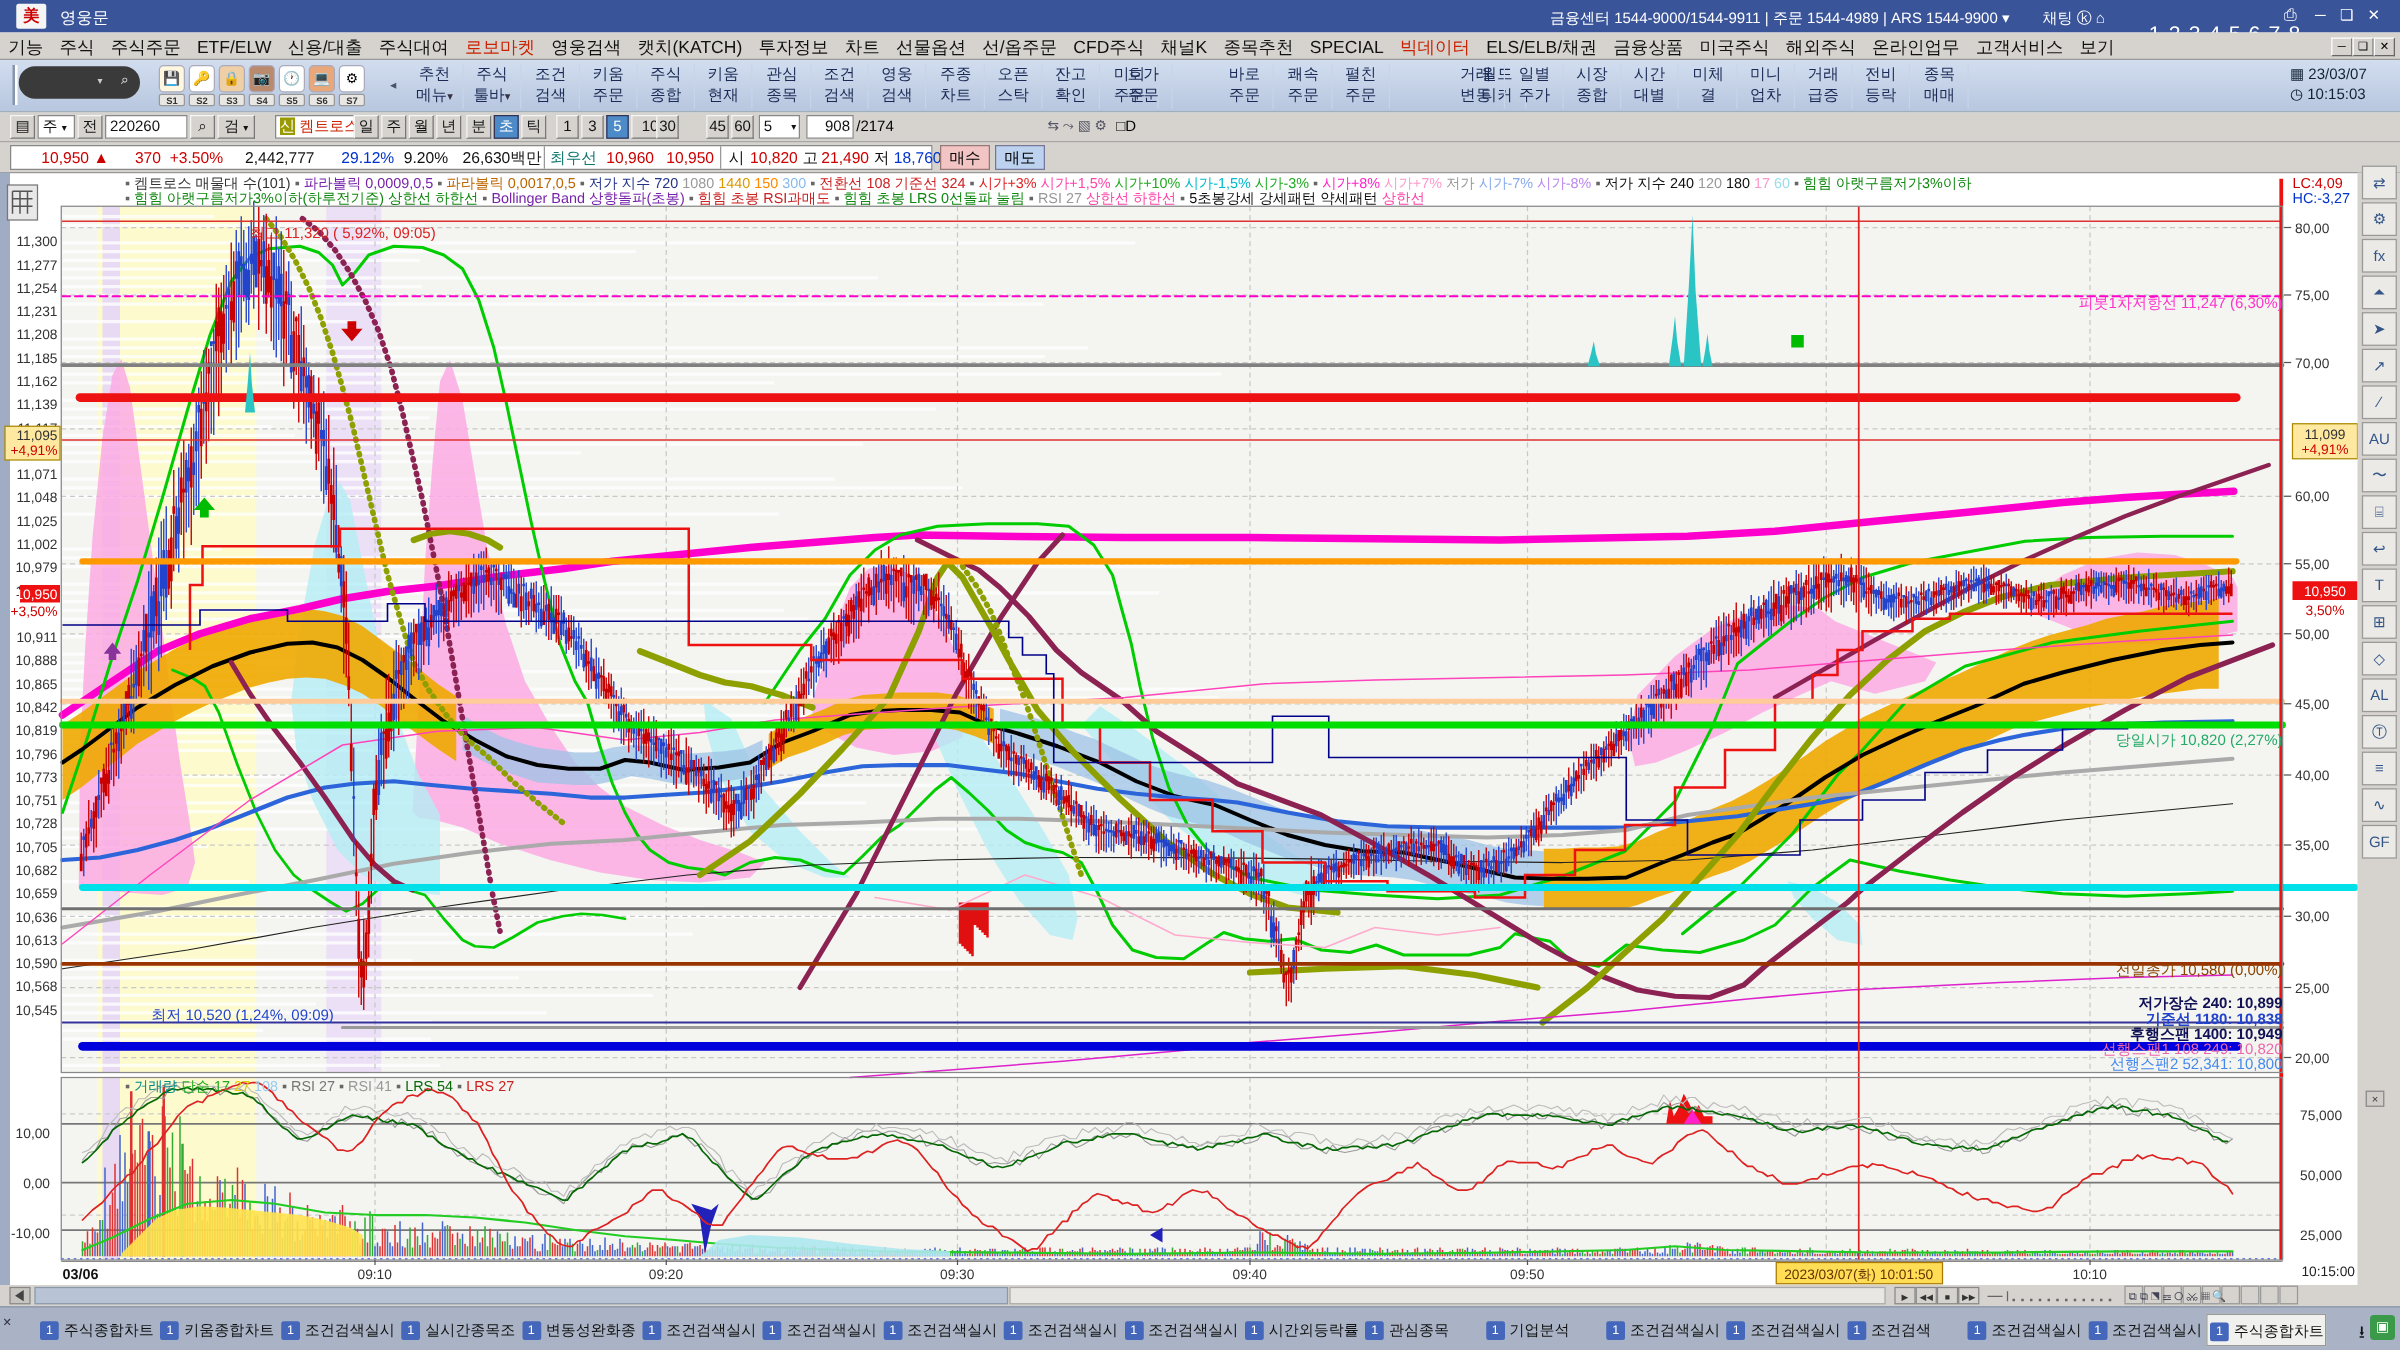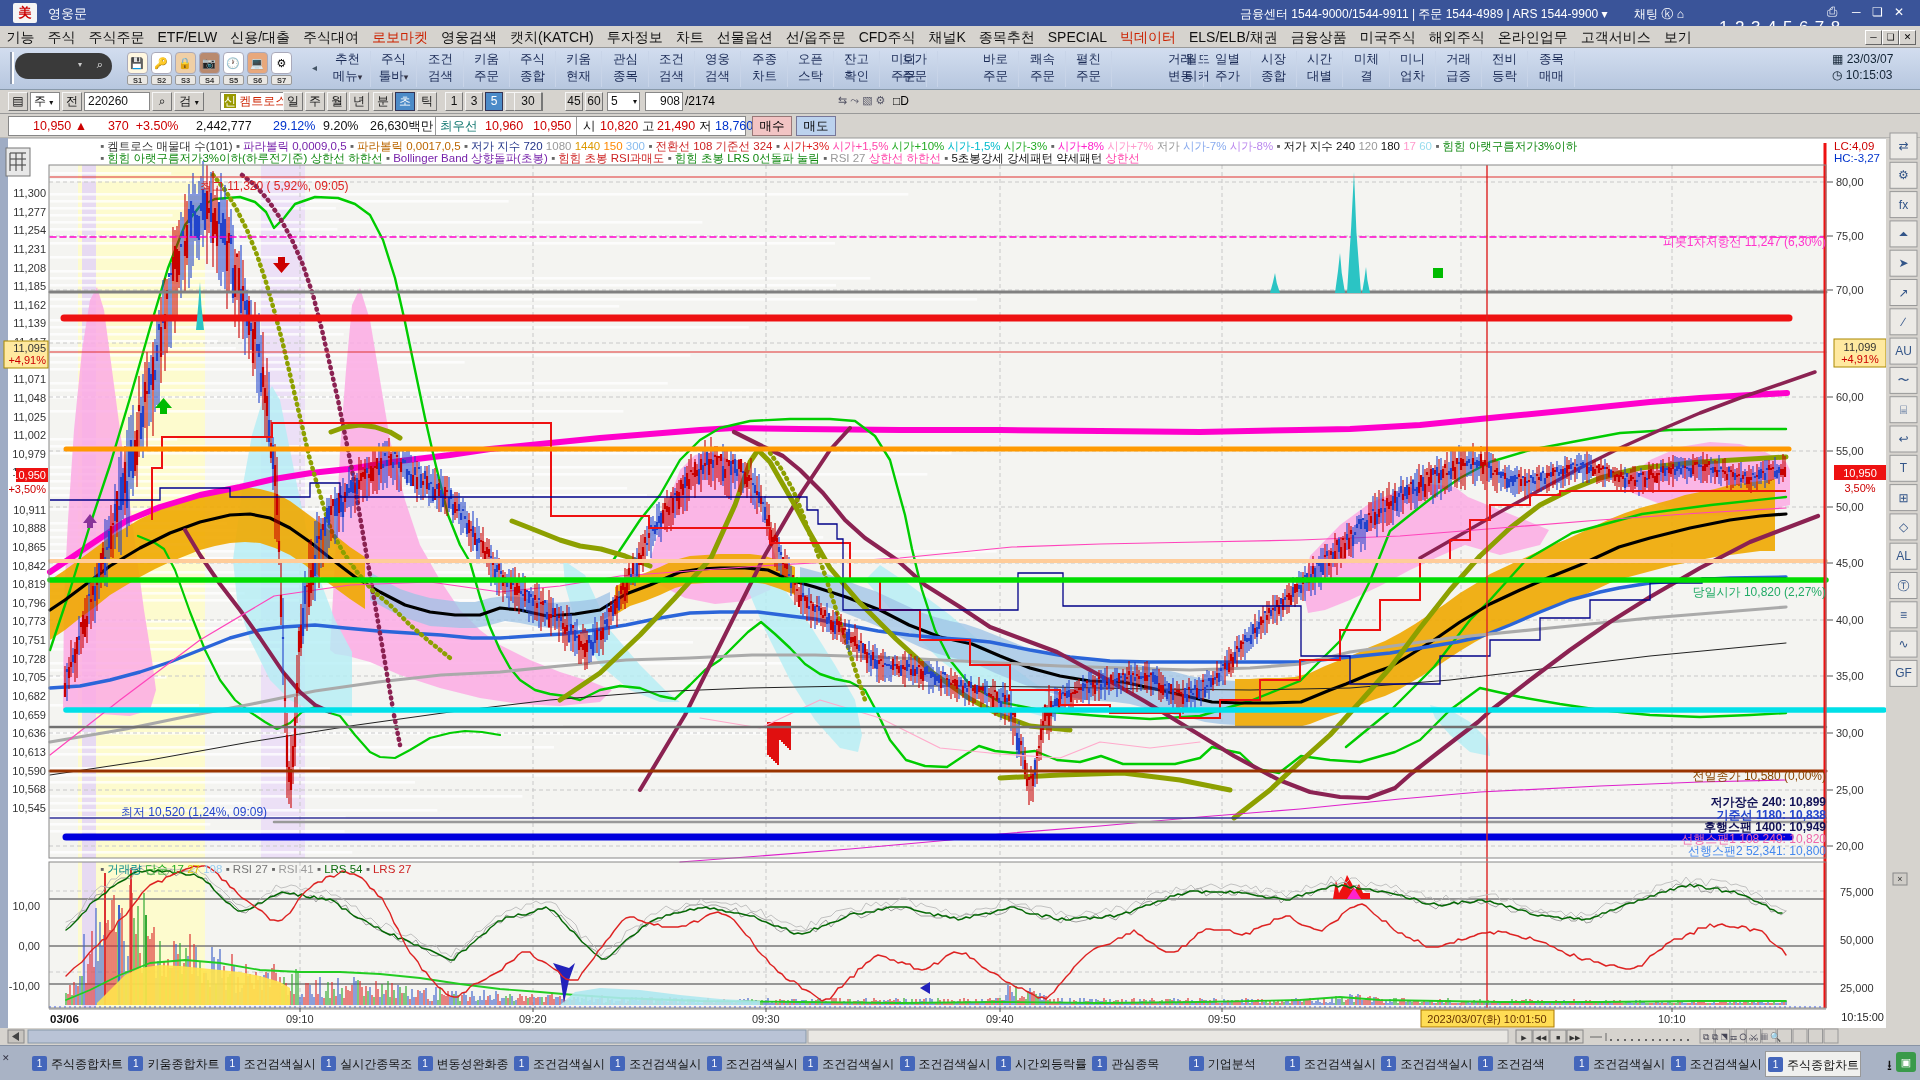--- a/index.html
+++ b/index.html
@@ -100,21 +100,21 @@
  <div class="cbtn" style="left:327px;width:20px">월</div>
     <div class="cbtn" style="left:349px;width:20px">년</div>
  <div class="cbtn" style="left:373px;width:20px">분</div>
     <div class="cbtn on" style="left:395px;width:20px">초</div>
  <div class="cbtn" style="left:417px;width:20px">틱</div>
  <div class="cbtn" style="left:445px;width:18px">1</div>
     <div class="cbtn" style="left:465px;width:18px">3</div>
  <div class="cbtn on" style="left:485px;width:18px">5</div>
     <div class="cbtn" style="left:505px;width:30px">10</div>
  <div class="cbtn" style="left:525px;width:18px">15</div>
-    <div class="cbtn" style="left:514px;width:28px">30</div>
+    <div class="cbtn" style="left:525px;width:18px">30</div>
  <div class="cbtn" style="left:565px;width:18px">45</div>
     <div class="cbtn" style="left:585px;width:18px">60</div>
  <div class="cin" style="left:607px;width:33px">5 <span style="float:right;font-size:8px;margin-right:2px">▾</span></div>
  <div class="cin" style="left:645px;width:38px;text-align:right;padding-right:2px">908</div>
  <div style="position:absolute;left:685px;top:4px;font-size:12px">/2174</div>
  <div style="position:absolute;left:838px;top:4px;font-size:11px;color:#556">⇆ ⤳ ▧ ⚙</div>
  <div style="position:absolute;left:893px;top:4px;font-size:12px">□D</div>
 </div>
 <div class="prow">
     <div class="pbox">

